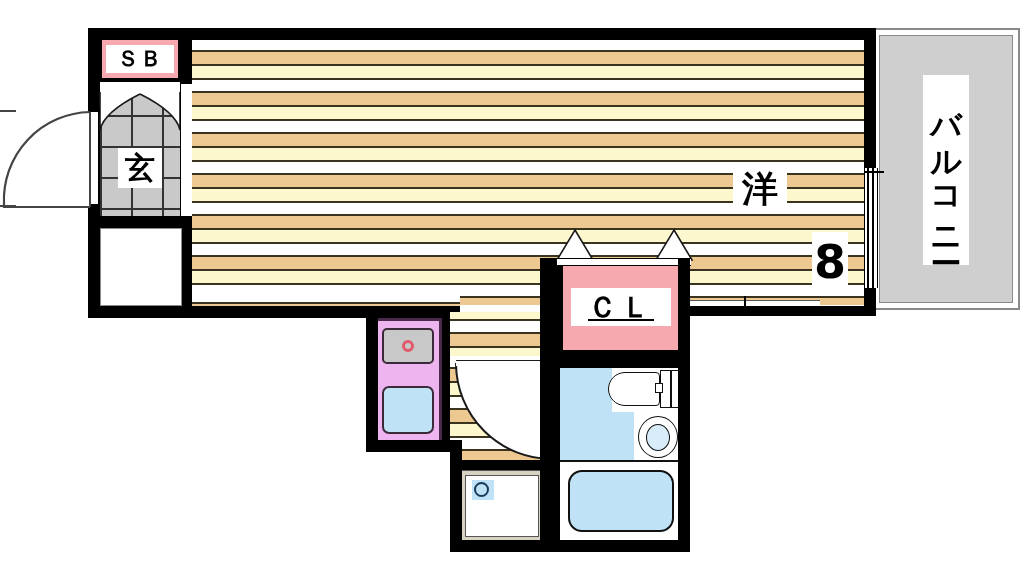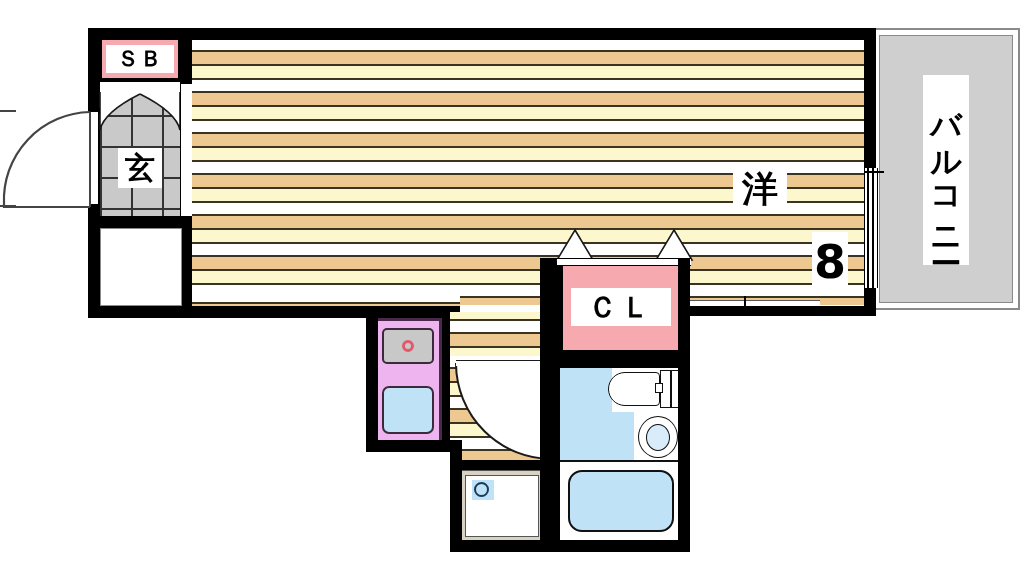--- a/index.html
+++ b/index.html
@@ -132,21 +132,21 @@
   <div class="abs label" style="left:733px; top:166px; width:54px; height:46px; font-size:36px;">洋</div>
   <div class="abs label" style="left:812px; top:232px; width:36px; height:60px; font-size:46px;">8</div>
 
   <div class="abs wall" style="left:88px; top:216px; width:104px; height:102px;"></div>
   <div class="abs whitebox" style="left:100px; top:228px; width:82px; height:78px; border:1px solid #8a8a8a; box-sizing:border-box;"></div>
 
   <div class="abs wall" style="left:88px; top:306px; width:372px; height:12px;"></div>
 
   <div class="abs wall" style="left:552px; top:258px; width:138px; height:104px;"></div>
   <div class="abs pink" style="left:563px; top:266px; width:116px; height:86px;"></div>
-  <div class="abs label" style="left:571px; top:288px; width:100px; height:38px; font-size:29px; letter-spacing:4px;">ＣＬ</div>
+  <div class="abs label" style="left:571px; top:288px; width:100px; height:38px; font-size:29px; letter-spacing:4px;text-decoration:underline;">ＣＬ</div>
 
   <svg class="abs" style="left:557px; top:230px;" width="36" height="32" viewBox="0 0 36 32">
     <path d="M18,0 L36,30 L0,30 Z" fill="#ffffff" stroke="#1a1a1a" stroke-width="1.6"></path>
   </svg>
   <svg class="abs" style="left:656px; top:230px;" width="36" height="32" viewBox="0 0 36 32">
     <path d="M18,0 L36,30 L0,30 Z" fill="#ffffff" stroke="#1a1a1a" stroke-width="1.6"></path>
   </svg>
   <div class="abs" style="left:557px; top:258px; width:134px; height:6px; background:#ffffff; border-top:1.5px solid #000; border-bottom:1.5px solid #000;"></div>
 
   <div class="abs" style="left:690px; top:300px; width:130px; height:8px; background:#ffffff; border-top:1.2px solid #555; border-bottom:1.2px solid #555;"></div>

